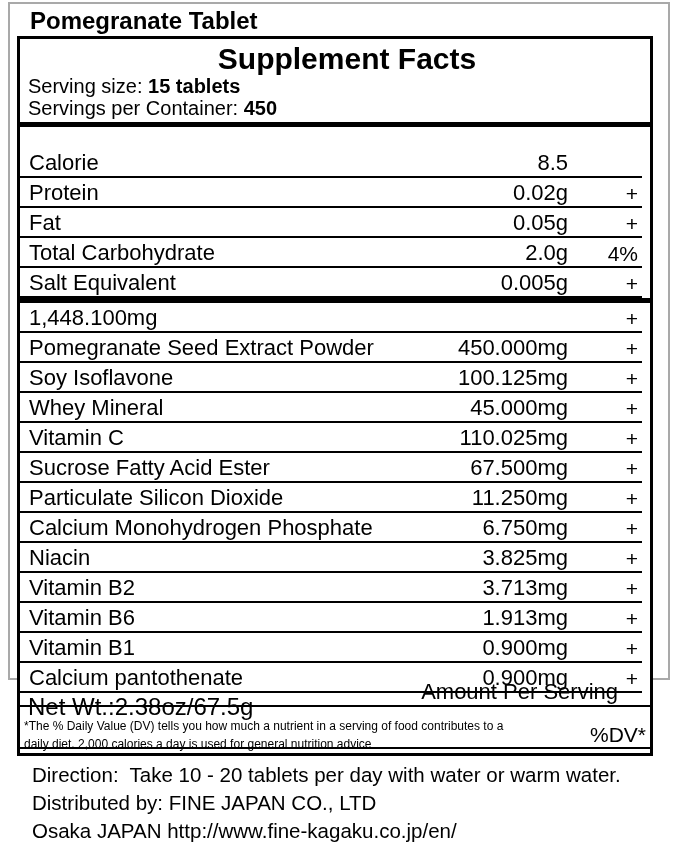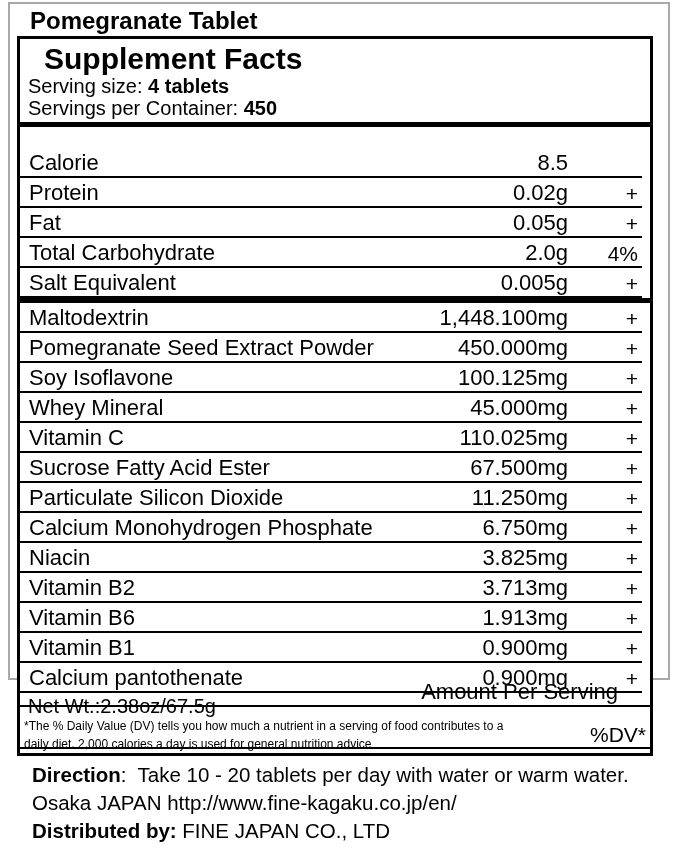--- a/index.html
+++ b/index.html
@@ -4,56 +4,56 @@
 <style>
   html,body{margin:0;padding:0;background:#fff;}
   body{width:676px;height:862px;overflow:hidden;
        font-family:"Liberation Sans","DejaVu Sans",sans-serif;color:#000;}
   .sheet{position:relative;width:676px;height:682px;background:#fff;}
   .outer-box{position:absolute;top:2px;left:8px;right:6px;bottom:2px;
              border:2px solid #a9a9a9;background:#fff;box-sizing:border-box;}
   .product-title{margin:2px 0 0 20px;font-size:24px;font-weight:bold;
                  line-height:30px;letter-spacing:0;}
   .panel{margin:0 0 0 7px;width:630px;border:3px solid #000;background:#fff;}
-  .sf-title{margin:3px 0 1px 24px;font-size:30px;font-weight:bold;line-height:33px;}
+  .sf-title{margin:3px 0 1px 24px;font-size:30px;font-weight:bold;line-height:33px;text-align:center;}
   .serving{margin-left:8px;font-size:20px;line-height:21.5px;white-space:pre;}
   .serving b{font-weight:bold;}
   .spacer3{height:3px;}
   .thick-bar{height:5px;background:#000;}
   .row{display:flex;height:30px;align-items:stretch;}
   .row .main{flex:0 0 580px;box-sizing:border-box;display:flex;
              justify-content:space-between;align-items:flex-end;
              border-bottom:2px solid #000;padding:0 32px 1px 9px;
              font-size:22px;line-height:24px;white-space:nowrap;}
   .row .dv{flex:0 0 42px;margin-left:0;box-sizing:border-box;display:flex;
            justify-content:flex-end;align-items:flex-end;
            border-bottom:2px solid #000;padding:0 4px 1px 0;
            font-size:21px;line-height:23px;white-space:nowrap;}
   .header-row{height:21px;flex-direction:column;}
   .header-row .main{justify-content:flex-end;font-size:22px;}
-  .netwt{margin:2px 0 0 8px;font-size:20px;line-height:23px;}
+  .netwt{margin:2px 0 0 8px;font-size:24px;line-height:23px;}
   .fineprint{margin-left:4px;font-size:12px;line-height:17.5px;}
   .fineprint div{white-space:nowrap;}
   .footer{margin:5px 0 0 22px;}
   .f-line{font-size:20.5px;line-height:28px;}
-  .f-line b{font-weight:bold;}
+  .f-line b{font-weight:normal;}
   .f-line span{white-space:pre-wrap;}
 </style>
 </head>
 <body>
 
 <div class="sheet">
   <div class="outer-box">
 
     <div class="product-title">Pomegranate Tablet</div>
 
     <div class="panel">
       <div class="sf-title">Supplement Facts</div>
 
-      <div class="serving"><span>Serving size: </span><b>4 tablets</b></div>
+      <div class="serving"><span>Serving size: </span><b>15 tablets</b></div>
 
       <div class="serving"><span>Servings per Container: </span><b>450</b></div>
 
       <div class="spacer3"></div>
       <div class="thick-bar"></div>
 
       <div class="row header-row">
         <span class="main">Amount Per Serving</span>
         <span class="dv">%DV*</span>
       </div>
@@ -100,21 +100,20 @@
             <span class="dv">+</span>
           </div>
         </div>
 
       <div class="thick-bar"></div>
 
       <div>
 
           <div class="row">
             <span class="main">
-              <span class="nm">Maltodextrin</span>
               <span class="amt">1,448.100mg</span>
             </span>
             <span class="dv">+</span>
           </div>
 
           <div class="row">
             <span class="main">
               <span class="nm">Pomegranate Seed Extract Powder</span>
               <span class="amt">450.000mg</span>
             </span>
@@ -213,18 +212,18 @@
       <div class="netwt">Net Wt.:2.38oz/67.5g</div>
 
       <div class="fineprint">
         <div>*The % Daily Value (DV) tells you how much a nutrient in a serving of food contributes to a</div>
         <div>daily diet. 2,000 calories a day is used for general nutrition advice</div>
       </div>
     </div>
 
     <div class="footer">
       <div class="f-line"><b>Direction</b><span>:  Take 10 - 20 tablets per day with water or warm water.</span></div>
+      <div class="f-line"><b>Distributed by:</b><span> FINE JAPAN CO., LTD</span></div>
       <div class="f-line">Osaka JAPAN http://www.fine-kagaku.co.jp/en/</div>
-      <div class="f-line"><b>Distributed by:</b><span> FINE JAPAN CO., LTD</span></div>
     </div>
 
   </div>
 </div>
 
 </body></html>

